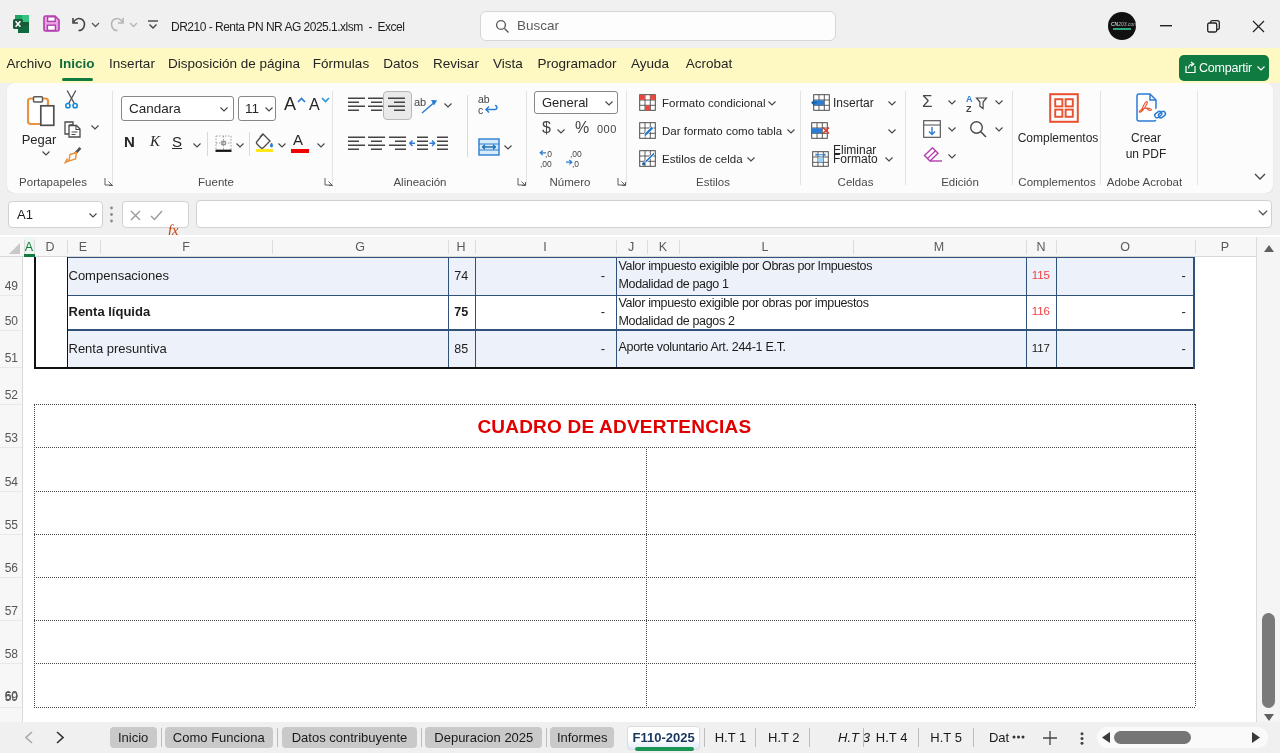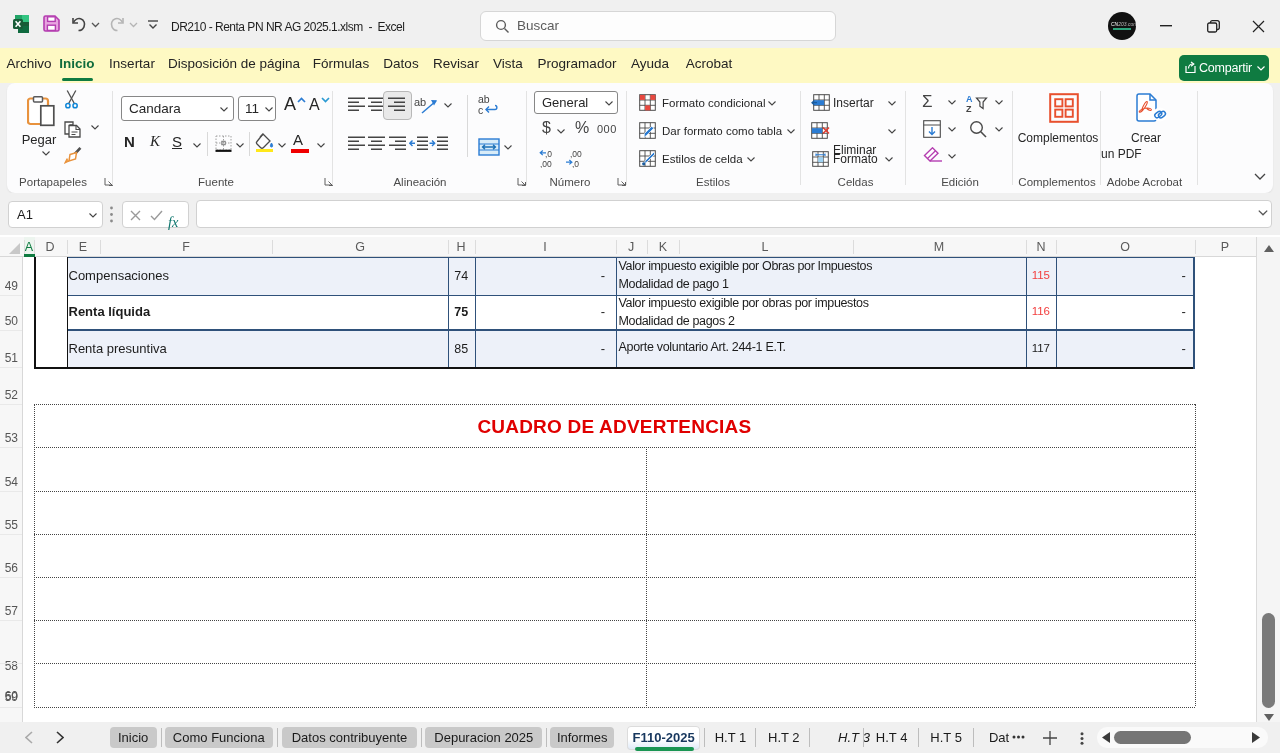--- a/index.html
+++ b/index.html
@@ -452,21 +452,21 @@
 
     <svg class="abs" style="left:1127px;top:10px" width="34" height="30" viewBox="0 0 34 30">
       <path d="M5 1 H16 L22 7 V26 A2 2 0 0 1 20 28 H5 A2 2 0 0 1 3 26 V3 A2 2 0 0 1 5 1 Z" fill="#fff" stroke="#2b7cd3" stroke-width="1.5"></path>
       <path d="M16 1 V7 H22" fill="none" stroke="#2b7cd3" stroke-width="1.5"></path>
       <path d="M8 16 c2-5 4-8 5-7.5 c1.2 0.6-1.5 6-4.5 9 c-2 2-3.5 2.2-3.2 1 c0.3-1.5 5-3.5 8-3.5 c2.5 0 4.5 1 4 2 c-0.4 0.9-2.5 0.3-4.5-1.5" fill="none" stroke="#e8502e" stroke-width="1.1"></path>
       <circle cx="26" cy="21.5" r="7" fill="#fff"></circle>
       <rect x="20.5" y="19.3" width="7.5" height="4.6" rx="2.3" fill="none" stroke="#2b7cd3" stroke-width="1.5" transform="rotate(-38 24.2 21.6)"></rect>
       <rect x="24.2" y="19.3" width="7.5" height="4.6" rx="2.3" fill="none" stroke="#2b7cd3" stroke-width="1.5" transform="rotate(-38 28 21.6)"></rect>
     </svg>
     <div class="ribtext" style="left:1094px;top:48px;width:90px;text-align:center;">Crear</div>
-    <div class="ribtext" style="left:1094px;top:64px;width:90px;text-align:left;">un PDF</div>
+    <div class="ribtext" style="left:1094px;top:64px;width:90px;text-align:center;">un PDF</div>
     <div class="glabel" style="left:1090px;width:95px;">Adobe Acrobat</div>
     <div class="gsep" style="left:1190px;"></div>
     <svg class="abs" style="left:1247px;top:90px" width="12" height="7" viewBox="0 0 12 7">
         <path d="M1 1 L6 6 L11 1" fill="none" stroke="#444" stroke-width="1.3"></path>
       </svg>
   </div>
   <div id="fbar">
     <div class="fwhite" style="left:8px;top:8px;width:95px;height:27px;">
       <div class="abs" style="left:8px;top:5px;font-size:13px;color:#1c1c1c;">A1</div>
       <svg class="chev" style="left:80px;top:11px" viewBox="0 0 8 5">
@@ -478,21 +478,21 @@
         <circle cx="1.5" cy="8.5" r="1.4" fill="#8a8a8a"></circle>
         <circle cx="1.5" cy="15" r="1.4" fill="#8a8a8a"></circle>
     </svg>
     <div class="fwhite" style="left:122px;top:8px;width:67px;height:27px;">
       <svg class="abs" style="left:7px;top:8px" width="11" height="11" viewBox="0 0 11 11">
           <path d="M1 1 L10 10 M10 1 L1 10" stroke="#9a9a9a" stroke-width="1.4"></path>
         </svg>
       <svg class="abs" style="left:27px;top:8px" width="13" height="11" viewBox="0 0 13 11">
           <path d="M1 6 L4.5 9.5 L12 1" fill="none" stroke="#9a9a9a" stroke-width="1.4"></path>
         </svg>
-      <div class="abs" style="left:45px;top:12px;font-size:14.5px;font-style:italic;font-family:'Liberation Serif',serif;color:#0f766e;">fx</div>
+      <div class="abs" style="left:45px;top:20px;font-size:14.5px;font-style:italic;font-family:'Liberation Serif',serif;color:#c2410c;">fx</div>
     </div>
     <div class="fwhite" style="left:196px;top:7px;width:1076px;height:28px;"></div>
     <svg class="chev" style="left:1258px;top:17px;width:10px;height:6px;" viewBox="0 0 8 5">
         <path d="M0.5 0.5 L4 4 L7.5 0.5" fill="none" stroke="#555" stroke-width="1.1"></path>
       </svg>
   </div>
   <div id="sheet">
     <div id="colhdr">
       <svg class="abs" style="left:9px;top:6px" width="12" height="11" viewBox="0 0 12 11">
           <path d="M11 0 V11 H0 Z" fill="#c8c8c8"></path>
@@ -531,21 +531,21 @@
     <div id="rowhdr">
       <div class="rhn" style="top:21.5px;">49</div>
       <div class="rhn" style="top:57px;">50</div>
       <div class="rhn" style="top:93.5px;">51</div>
       <div class="rhn" style="top:131px;">52</div>
       <div class="rhn" style="top:174px;">53</div>
       <div class="rhn" style="top:217.5px;">54</div>
       <div class="rhn" style="top:260.5px;">55</div>
       <div class="rhn" style="top:303.5px;">56</div>
       <div class="rhn" style="top:347px;">57</div>
-      <div class="rhn" style="top:402px;">58</div>
+      <div class="rhn" style="top:390px;">58</div>
       <div class="rhn" style="top:433px;">59</div>
       <div class="rhn" style="top:432px;">60</div>
       <div class="abs" style="left:0;top:37.6px;width:22px;height:1px;background:#e9e9e9;"></div>
       <div class="abs" style="left:0;top:73.2px;width:22px;height:1px;background:#e9e9e9;"></div>
       <div class="abs" style="left:0;top:109.8px;width:22px;height:1px;background:#e9e9e9;"></div>
       <div class="abs" style="left:0;top:147.3px;width:22px;height:1px;background:#e9e9e9;"></div>
       <div class="abs" style="left:0;top:190.3px;width:22px;height:1px;background:#e9e9e9;"></div>
       <div class="abs" style="left:0;top:233.8px;width:22px;height:1px;background:#e9e9e9;"></div>
       <div class="abs" style="left:0;top:276.9px;width:22px;height:1px;background:#e9e9e9;"></div>
       <div class="abs" style="left:0;top:320.1px;width:22px;height:1px;background:#e9e9e9;"></div>

